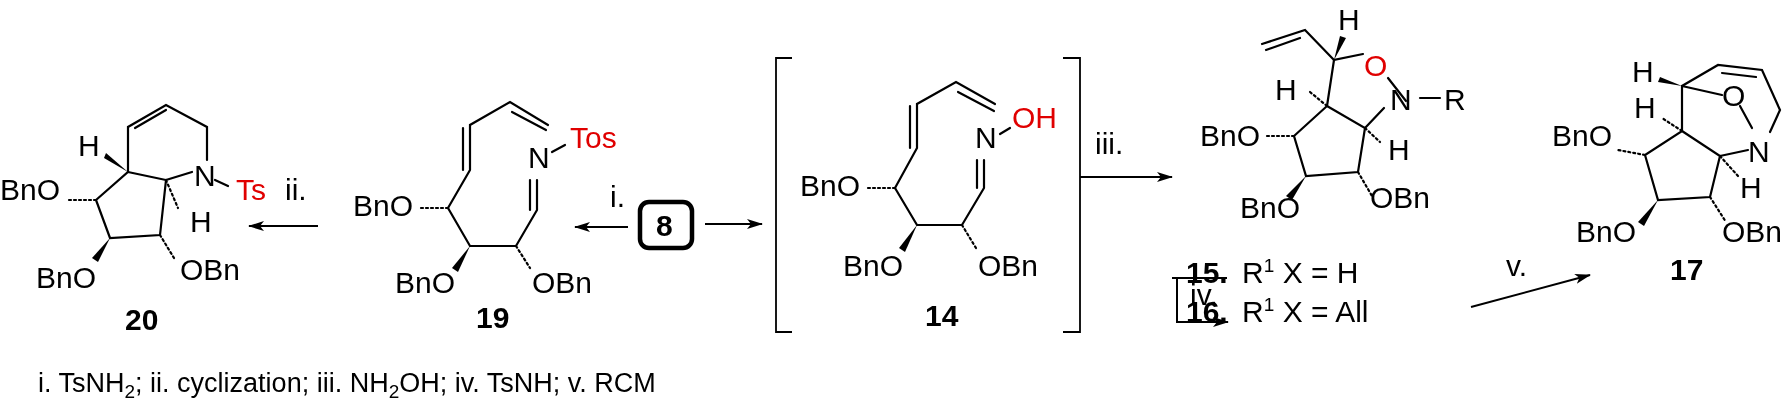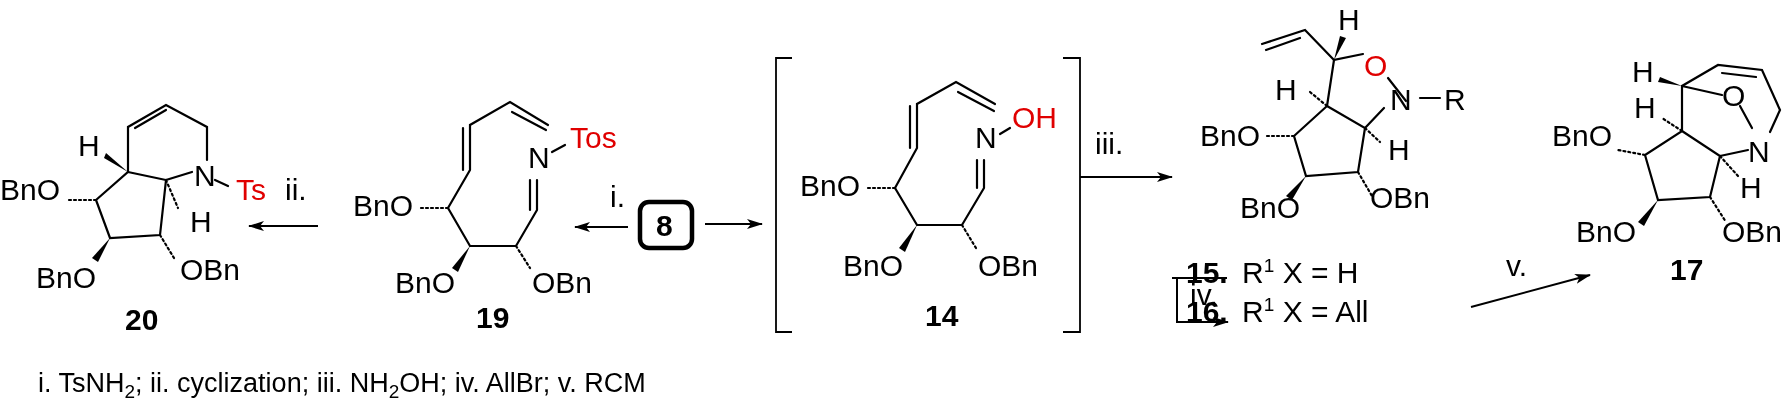--- a/index.html
+++ b/index.html
@@ -163,14 +163,14 @@
     <text class="lbl" x="1748" y="162">N</text>
     <text class="lbl" x="1552" y="146">BnO</text>
     <text class="lbl" x="1740" y="198">H</text>
     <text class="lbl" x="1576" y="242">BnO</text>
     <text class="lbl" x="1722" y="242">OBn</text>
     <text class="lbl bold" x="1670" y="280">17</text>
   </g>
 </svg>
 
 <div class="footnote">
-  <span>i. TsNH</span><sub>2</sub><span>; ii. cyclization; iii. NH</span><sub>2</sub><span>OH; iv. AllBr; v. RCM</span>
+  <span>i. TsNH</span><sub>2</sub><span>; ii. cyclization; iii. NH</span><sub>2</sub><span>OH; iv. TsNH; v. RCM</span>
 </div>
 
 </body></html>

